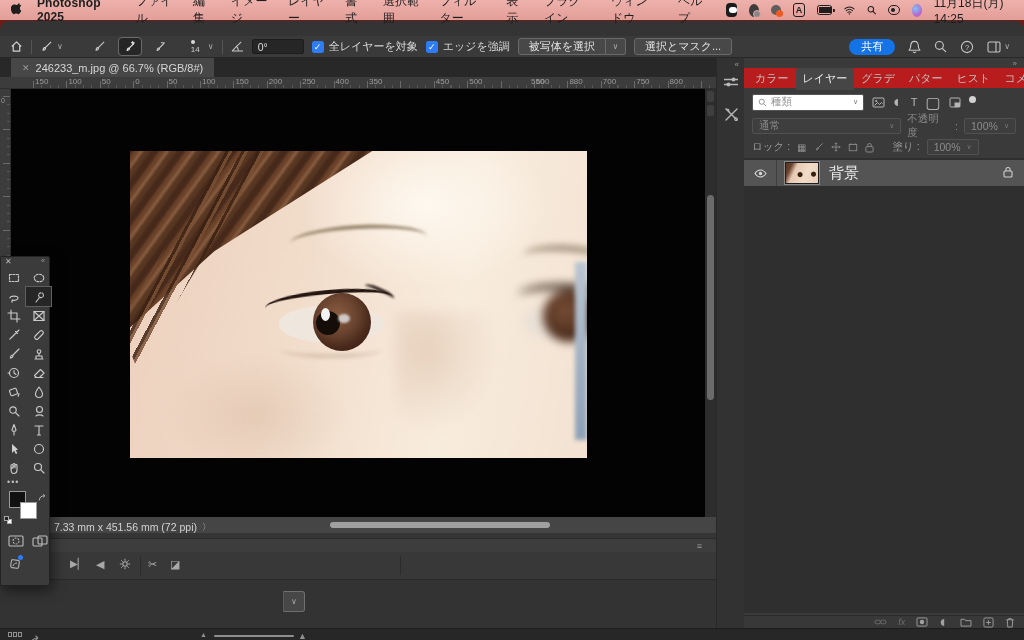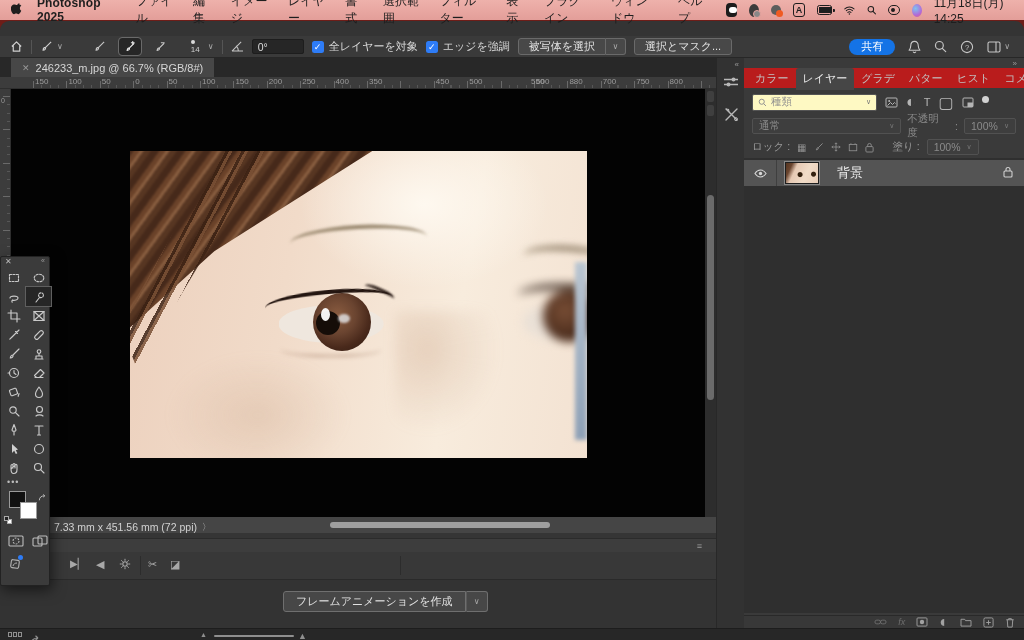--- a/index.html
+++ b/index.html
@@ -157,21 +157,21 @@
   .dockstrip { position:absolute; left:716px; top:37px; width:28px; height:570px; background:#323232; border-left:1px solid #282828; }
   .dockstrip .col { position:absolute; right:5px; top:2px; font-size:8px; color:#999; }
   .dockbtn { position:absolute; left:3px; width:22px; height:24px; display:flex; align-items:center; justify-content:center; }
   .panels { position:absolute; left:744px; top:37px; width:280px; height:570px; background:#3a3a3a; }
   .p-minihdr { position:absolute; top:0; width:100%; height:10px; }
   .p-minihdr .exp { position:absolute; right:7px; top:1px; font-size:8px; color:#999; }
   .p-tabs { position:absolute; top:10px; width:100%; height:20px; background:#b91c1c; display:flex; align-items:flex-start; padding-left:4px; }
   .ptab { font-size:11px; color:#c2c2c2; padding:3px 7px 4px; white-space:nowrap; }
   .ptab.active { background:#464646; color:#ececec; border-radius:3px 3px 0 0; }
   .p-filter { position:absolute; top:32px; width:100%; height:24px; display:flex; align-items:center; padding:0 8px; gap:8px; }
-  .searchbox { width:125px; height:17px; background:#fef9c3; border:1px solid #555; border-radius:2px;
+  .searchbox { width:112px; height:17px; background:#ffffff; border:1px solid #555; border-radius:2px;
     display:flex; align-items:center; gap:4px; padding:0 5px; font-size:10.5px; color:#8f8f8f; }
   .searchbox .c { margin-left:auto; font-size:7px; color:#777; }
   .p-filter .fi { color:#b5b5b5; display:flex; align-items:center; }
   .fdot { width:7px; height:7px; border-radius:50%; background:#d2d2d2; margin-top:-6px; }
   .p-blend { position:absolute; top:58px; width:100%; height:20px; display:flex; align-items:center; padding:0 8px; gap:6px;
     font-size:10.5px; color:#8b8b8b; }
   .gsel { background:#3e3e3e; border:1px solid #515151; border-radius:2px; height:16px; display:flex; align-items:center;
     padding:0 6px; gap:6px; color:#8b8b8b; }
   .gsel .c { font-size:7px; color:#777; }
   .p-lock { position:absolute; top:80px; width:100%; height:18px; display:flex; align-items:center; padding:0 8px; gap:7px;
@@ -179,21 +179,21 @@
   .p-lock .li { color:#909090; font-size:10px; display:flex; }
   .p-list { position:absolute; top:100px; width:100%; height:455px; background:#2f2f2f; }
   .layer-row { position:absolute; top:2px; width:100%; height:26px; background:#545454; display:flex; align-items:center; }
   .layer-row .eye { margin:0 9px 0 10px; }
   .layer-row .vd { width:1px; height:26px; background:#3f3f3f; margin-right:8px; }
   .lthumb { width:34px; height:22px; border:1px solid #1e1e1e; outline:1px solid #8a8a8a; margin-right:10px;
     background:
       radial-gradient(circle at 44% 58%, #33200f 0 2px, transparent 3px),
       radial-gradient(circle at 86% 56%, #33200f 0 2px, transparent 3px),
       linear-gradient(115deg,#52331f 0%,#6b4630 16%,#e6c9b4 30%,#f1dcc8 62%,#e8cdb8 100%); }
-  .layer-row .lname { font-size:13px; color:#ececec;margin-left:8px; }
+  .layer-row .lname { font-size:15px; color:#ececec; }
   .layer-row .llock { margin-left:auto; margin-right:11px; }
   .p-actions { position:absolute; top:557px; width:100%; height:13px; background:#383838; border-top:1px solid #292929;
     display:flex; align-items:center; justify-content:flex-end; gap:11px; padding-right:9px; }
   .p-actions .ai { color:#a2a2a2; display:flex; align-items:center; }
   .p-actions .dim { color:#6d6d6d; }
   .fx { font-size:9px; font-style:italic; }
 
   
   .palette { position:absolute; left:0; top:235px; width:50px; height:330px; background:#3b3b3b;
     border:1px solid #222; border-radius:2px; box-shadow:2px 4px 14px rgba(0,0,0,.55); z-index:50; }
@@ -432,21 +432,20 @@
             <path d="M6 .8v2M6 9.2v2M.8 6h2M9.2 6h2M2.3 2.3l1.4 1.4M8.3 8.3l1.4 1.4M9.7 2.3 8.3 3.7M3.7 8.3 2.3 9.7" stroke="#a8a8a8" stroke-width="1"></path>
           </svg>
       </span>
       <span class="vsep" style="left:140px"></span>
       <span style="left:148px">✂</span>
       <span style="left:170px">◪</span>
       <span class="vsep" style="left:400px"></span>
     </div>
     <div class="tl-body"></div>
     <div class="framebtn">
-      <span class="main">フレームアニメーションを作成</span>
       <span class="dd">
           <span class="chev">∨</span>
         </span>
     </div>
     <div class="bottombar">
       <span class="frames">
           <i></i>
           <i></i>
           <i></i>
         </span>

